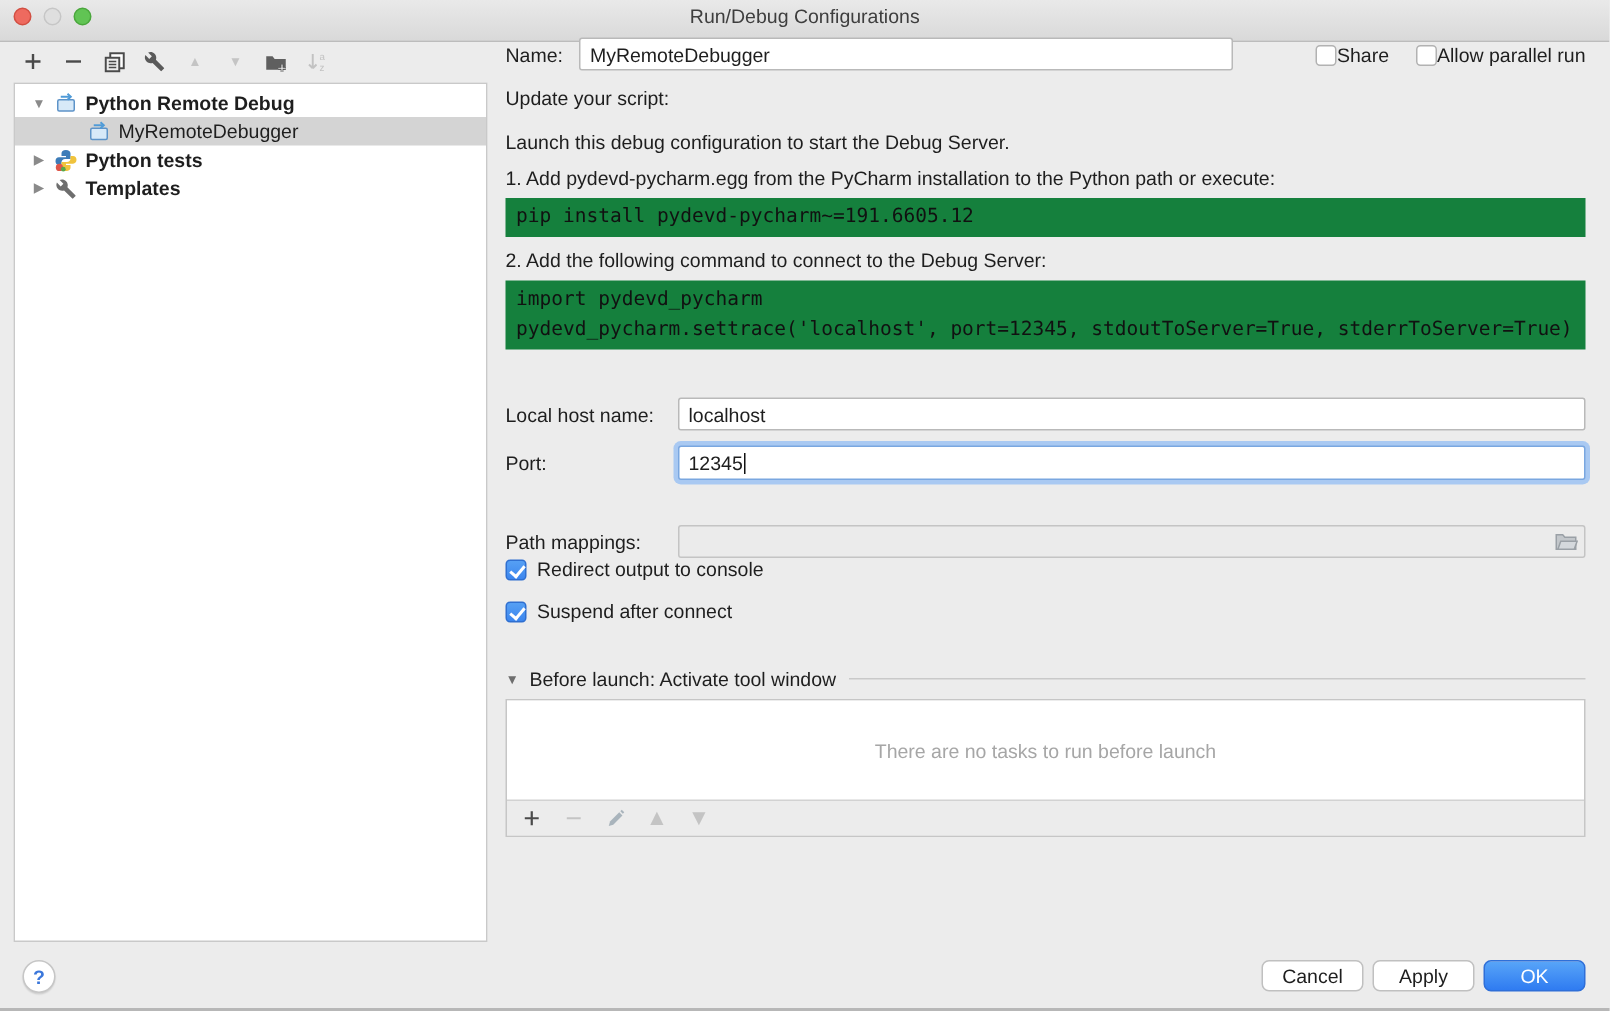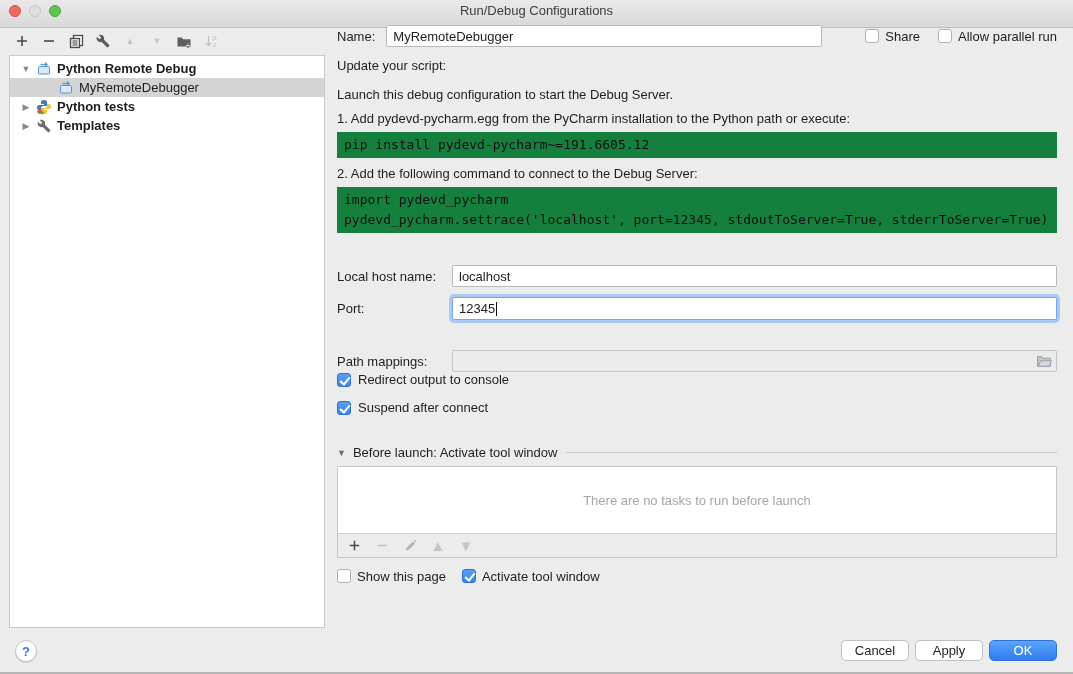--- a/index.html
+++ b/index.html
@@ -48,21 +48,21 @@
   
   .main { position:absolute; left:337px; top:22px; width:720px; }
   .name-row { height:28px; display:flex; align-items:center; }
   .name-row label { margin-right:11px; }
   input.txt {
     height:22px; border:1px solid #b9b9b9; border-radius:2px; background:#fff;
     font-family:inherit; font-size:13px; color:#1e1e1e; padding:0 6px; outline:none;
   }
   .name-input { width:436px; }
   .cbgroup { display:flex; align-items:center; margin-left:auto; gap:18px; }
-  .cbitem { display:flex; align-items:flex-start; gap:6px; }
+  .cbitem { display:flex; align-items:flex-end; }
   .cb { width:14px; height:14px; border-radius:3px; flex:0 0 auto; position:relative; }
   .cb.un { background:#fff; border:1px solid #b2b2b2; }
   .cb.ck { background:linear-gradient(#56a0f4,#3c86ee); border:1px solid #2f6fd0; }
   .cb.ck:after {
     content:''; position:absolute; left:4px; top:1px; width:4px; height:8px;
     border:solid #fff; border-width:0 2px 2px 0; transform:rotate(40deg);
   }
   .pline { margin-top:12px; line-height:17px; }
   .pline.tight { margin-top:7px; }
   .code {
@@ -312,30 +312,20 @@
       </div>
       <div class="tbtn dis tri">
           <span>▲</span>
         </div>
       <div class="tbtn dis tri">
           <span>▼</span>
         </div>
     </div>
   </div>
 
-  <div class="page-chks">
-    <div class="cbitem">
-      <span class="cb un"></span>
-      <span>Show this page</span>
-    </div>
-    <div class="cbitem">
-      <span class="cb ck"></span>
-      <span>Activate tool window</span>
-    </div>
-  </div>
 </div>
 
 <div class="help-btn">
   <span>?</span>
 </div>
 <div class="btns">
   <button class="btn">Cancel</button>
   <button class="btn">Apply</button>
   <button class="btn primary">OK</button>
 </div>

